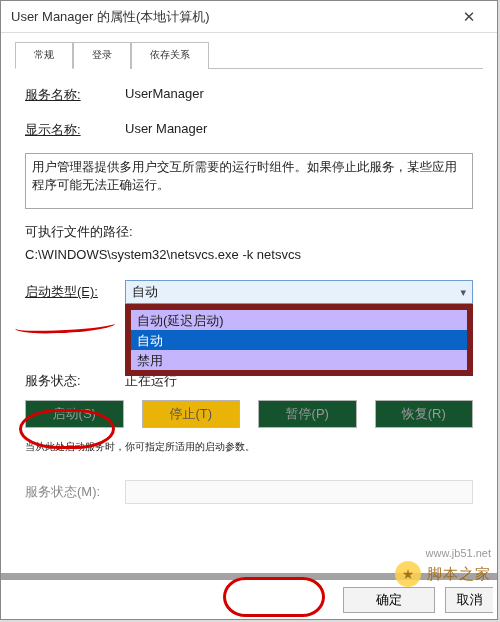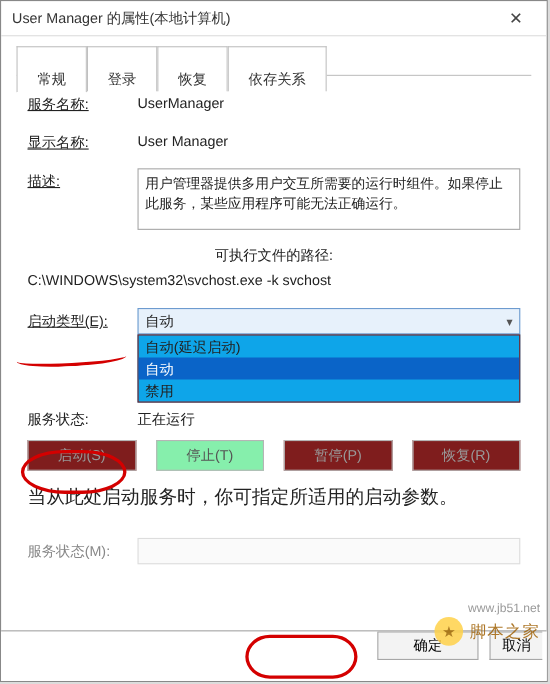--- a/index.html
+++ b/index.html
@@ -3,45 +3,45 @@
 <meta charset="utf-8">
 <style>
   * { box-sizing: border-box; font-family: "Microsoft YaHei", "Segoe UI", sans-serif; }
   body { margin: 0; background: #dcdcdc; width: 500px; height: 622px; overflow: hidden; }
   .window { width: 498px; height: 620px; background: #fff; border: 1px solid #888; margin: 0; }
   .titlebar { display: flex; align-items: center; height: 32px; padding: 0 8px 0 10px; font-size: 13px; color: #333; border-bottom: 1px solid #ddd; }
   .titlebar .title { flex: 1; }
   .titlebar .close { width: 40px; text-align: center; font-size: 15px; color: #444; cursor: pointer; }
   .content { padding: 8px 14px 0 14px; }
   .tabs { display: flex; border-bottom: 1px solid #c0c0c0; height: 28px; }
-  .tab { padding: 20px 18px; font-size: 13px; border: 1px solid #c0c0c0; border-bottom: none; background: #fff; margin-right: 0; cursor: pointer; position: relative; top: 1px; color: #333; }
+  .tab { padding: 5px 18px; font-size: 10px; border: 1px solid #c0c0c0; border-bottom: none; background: #fff; margin-right: 0; cursor: pointer; position: relative; top: 1px; color: #333; }
   .tab.active { background: #fff; border-bottom: 1px solid #fff; }
   .tab:not(.active) { background: #fff; }
   .panel { padding: 14px 10px 10px 10px; font-size: 13px; color: #222; }
   .row { display: flex; align-items: flex-start; margin-bottom: 14px; }
   .row .label { width: 100px; flex-shrink: 0; padding-top: 3px; text-decoration: underline; }
   .row .value { flex: 1; padding-top: 3px; }
   .desc-box { flex:1; height: 56px; border: 1px solid #a7a7a7; background: #fff; padding: 4px 6px; font-size: 12.5px; overflow-y: scroll; line-height: 1.45; }
   .path-block { margin: 6px 0 18px 0; font-size: 13px; }
-  .path-block .pl { margin-bottom: 6px; text-align: center; }
+  .path-block .pl { margin-bottom: 6px; }
   .select-wrap { flex:1; position: relative; }
   .select-head { border: 1px solid #6d9bcf; height: 24px; display: flex; align-items: center; padding: 0 6px; background: #e7f1fb; cursor: pointer; justify-content: space-between; }
   .select-head .chev { font-size: 11px; color: #555; }
-  .dropdown { position: absolute; left: 0; right: 0; top: 24px; border: 1px solid #7f1d1d; background: #0ea5e9; z-index: 5; }
+  .dropdown { position: absolute; left: 0; right: 0; top: 24px; border: 6px solid #7f1d1d; background: #c4b5fd; z-index: 5; }
   .dropdown .opt { padding: 2px 6px; height: 20px; font-size: 13px; cursor: pointer; }
   .dropdown .opt.sel { background: #0a64c8; color: #fff; }
   .status-row { display:flex; margin-top: 68px; margin-bottom: 10px; }
   .btnrow { display: flex; gap: 18px; margin-bottom: 12px; }
-  .btn { flex:1; height: 28px; border: 1px solid #b5b5b5; background: #86efac; font-size: 13px; color: #555; display:flex; align-items:center; justify-content:center; cursor:pointer; }
-  .btn.disabled { color: #999; background: #7f1d1d; }
-  .note { font-size: 17px; margin: 10px 0 26px 0; }
+  .btn { flex:1; height: 28px; border: 1px solid #b5b5b5; background: #eab308; font-size: 13px; color: #555; display:flex; align-items:center; justify-content:center; cursor:pointer; }
+  .btn.disabled { color: #999; background: #14532d; }
+  .note { font-size: 10px; margin: 10px 0 26px 0; }
   .param-row { display:flex; align-items:center; }
   .param-row .label { width:100px; color:#888; }
   .param-row .inp { flex:1; height:24px; border:1px solid #ddd; background:#fafafa; }
-  .footer { position:absolute; bottom:0; left:0; right:0; border-top:1px solid #a3a3a3; height:46px; display:flex; justify-content:flex-end; padding:0 4px; gap:10px; background:#fff; }
+  .footer { position:absolute; bottom:0; left:0; right:0; border-top:7px solid #a3a3a3; height:46px; display:flex; justify-content:flex-end; align-items:center; padding:0 4px; gap:10px; background:#fff; }
   .fbtn { width:92px; height:26px; border:1px solid #a7a7a7; background:#f3f3f3; font-size:13px; display:flex; align-items:center; justify-content:center; cursor:pointer; }
   .window { position:relative; }
   
   .redmark1 { position:absolute; left:14px; top:318px; width:100px; height:14px; border-bottom:3px solid #d40000; border-radius:0 0 60% 60%; transform:rotate(-3deg); pointer-events:none; }
   .redmark2 { position:absolute; left:18px; top:408px; width:96px; height:40px; border:3px solid #d40000; border-radius:50%/60%; pointer-events:none; }
   .redmark3 { position:absolute; left:222px; bottom:2px; width:102px; height:40px; border:3px solid #d40000; border-radius:22%/50%; pointer-events:none; }
   .watermark { position:absolute; right:6px; bottom:32px; display:flex; align-items:center; gap:6px; opacity:0.85; }
   .watermark .logo { width:26px; height:26px; background:#ffd24a; border-radius:50%; display:flex; align-items:center; justify-content:center; font-size:14px; color:#a46b00; }
   .watermark .txt { font-size:15px; color:#a16207; letter-spacing:1px; }
   .watermark .url { position:absolute; right:0; top:-14px; font-size:11px; color:#888; }
@@ -52,44 +52,42 @@
 <div class="window">
   <div class="titlebar">
     <span class="title">User Manager 的属性(本地计算机)</span>
     <span class="close">✕</span>
   </div>
 
   <div class="content">
     <div class="tabs">
       <div class="tab active">常规</div>
       <div class="tab">登录</div>
-      <div class="tab">恢复</div>
       <div class="tab">依存关系</div>
     </div>
 
     <div class="panel">
 
       <div class="row">
         <div class="label">服务名称:</div>
         <div class="value">UserManager</div>
       </div>
 
       <div class="row">
         <div class="label">显示名称:</div>
         <div class="value">User Manager</div>
       </div>
 
       <div class="row">
-        <div class="label">描述:</div>
         <div class="desc-box">用户管理器提供多用户交互所需要的运行时组件。如果停止此服务，某些应用程序可能无法正确运行。</div>
       </div>
 
       <div class="path-block">
         <div class="pl">可执行文件的路径:</div>
-        <div>C:\WINDOWS\system32\svchost.exe -k svchost</div>
+        <div>C:\WINDOWS\system32\netsvcs.exe -k netsvcs</div>
       </div>
 
       <div class="row" style="margin-bottom:4px;">
         <div class="label">启动类型(E):</div>
         <div class="select-wrap">
           <div class="select-head">
             <span>自动</span>
             <span class="chev">▾</span>
           </div>
           <div class="dropdown">

